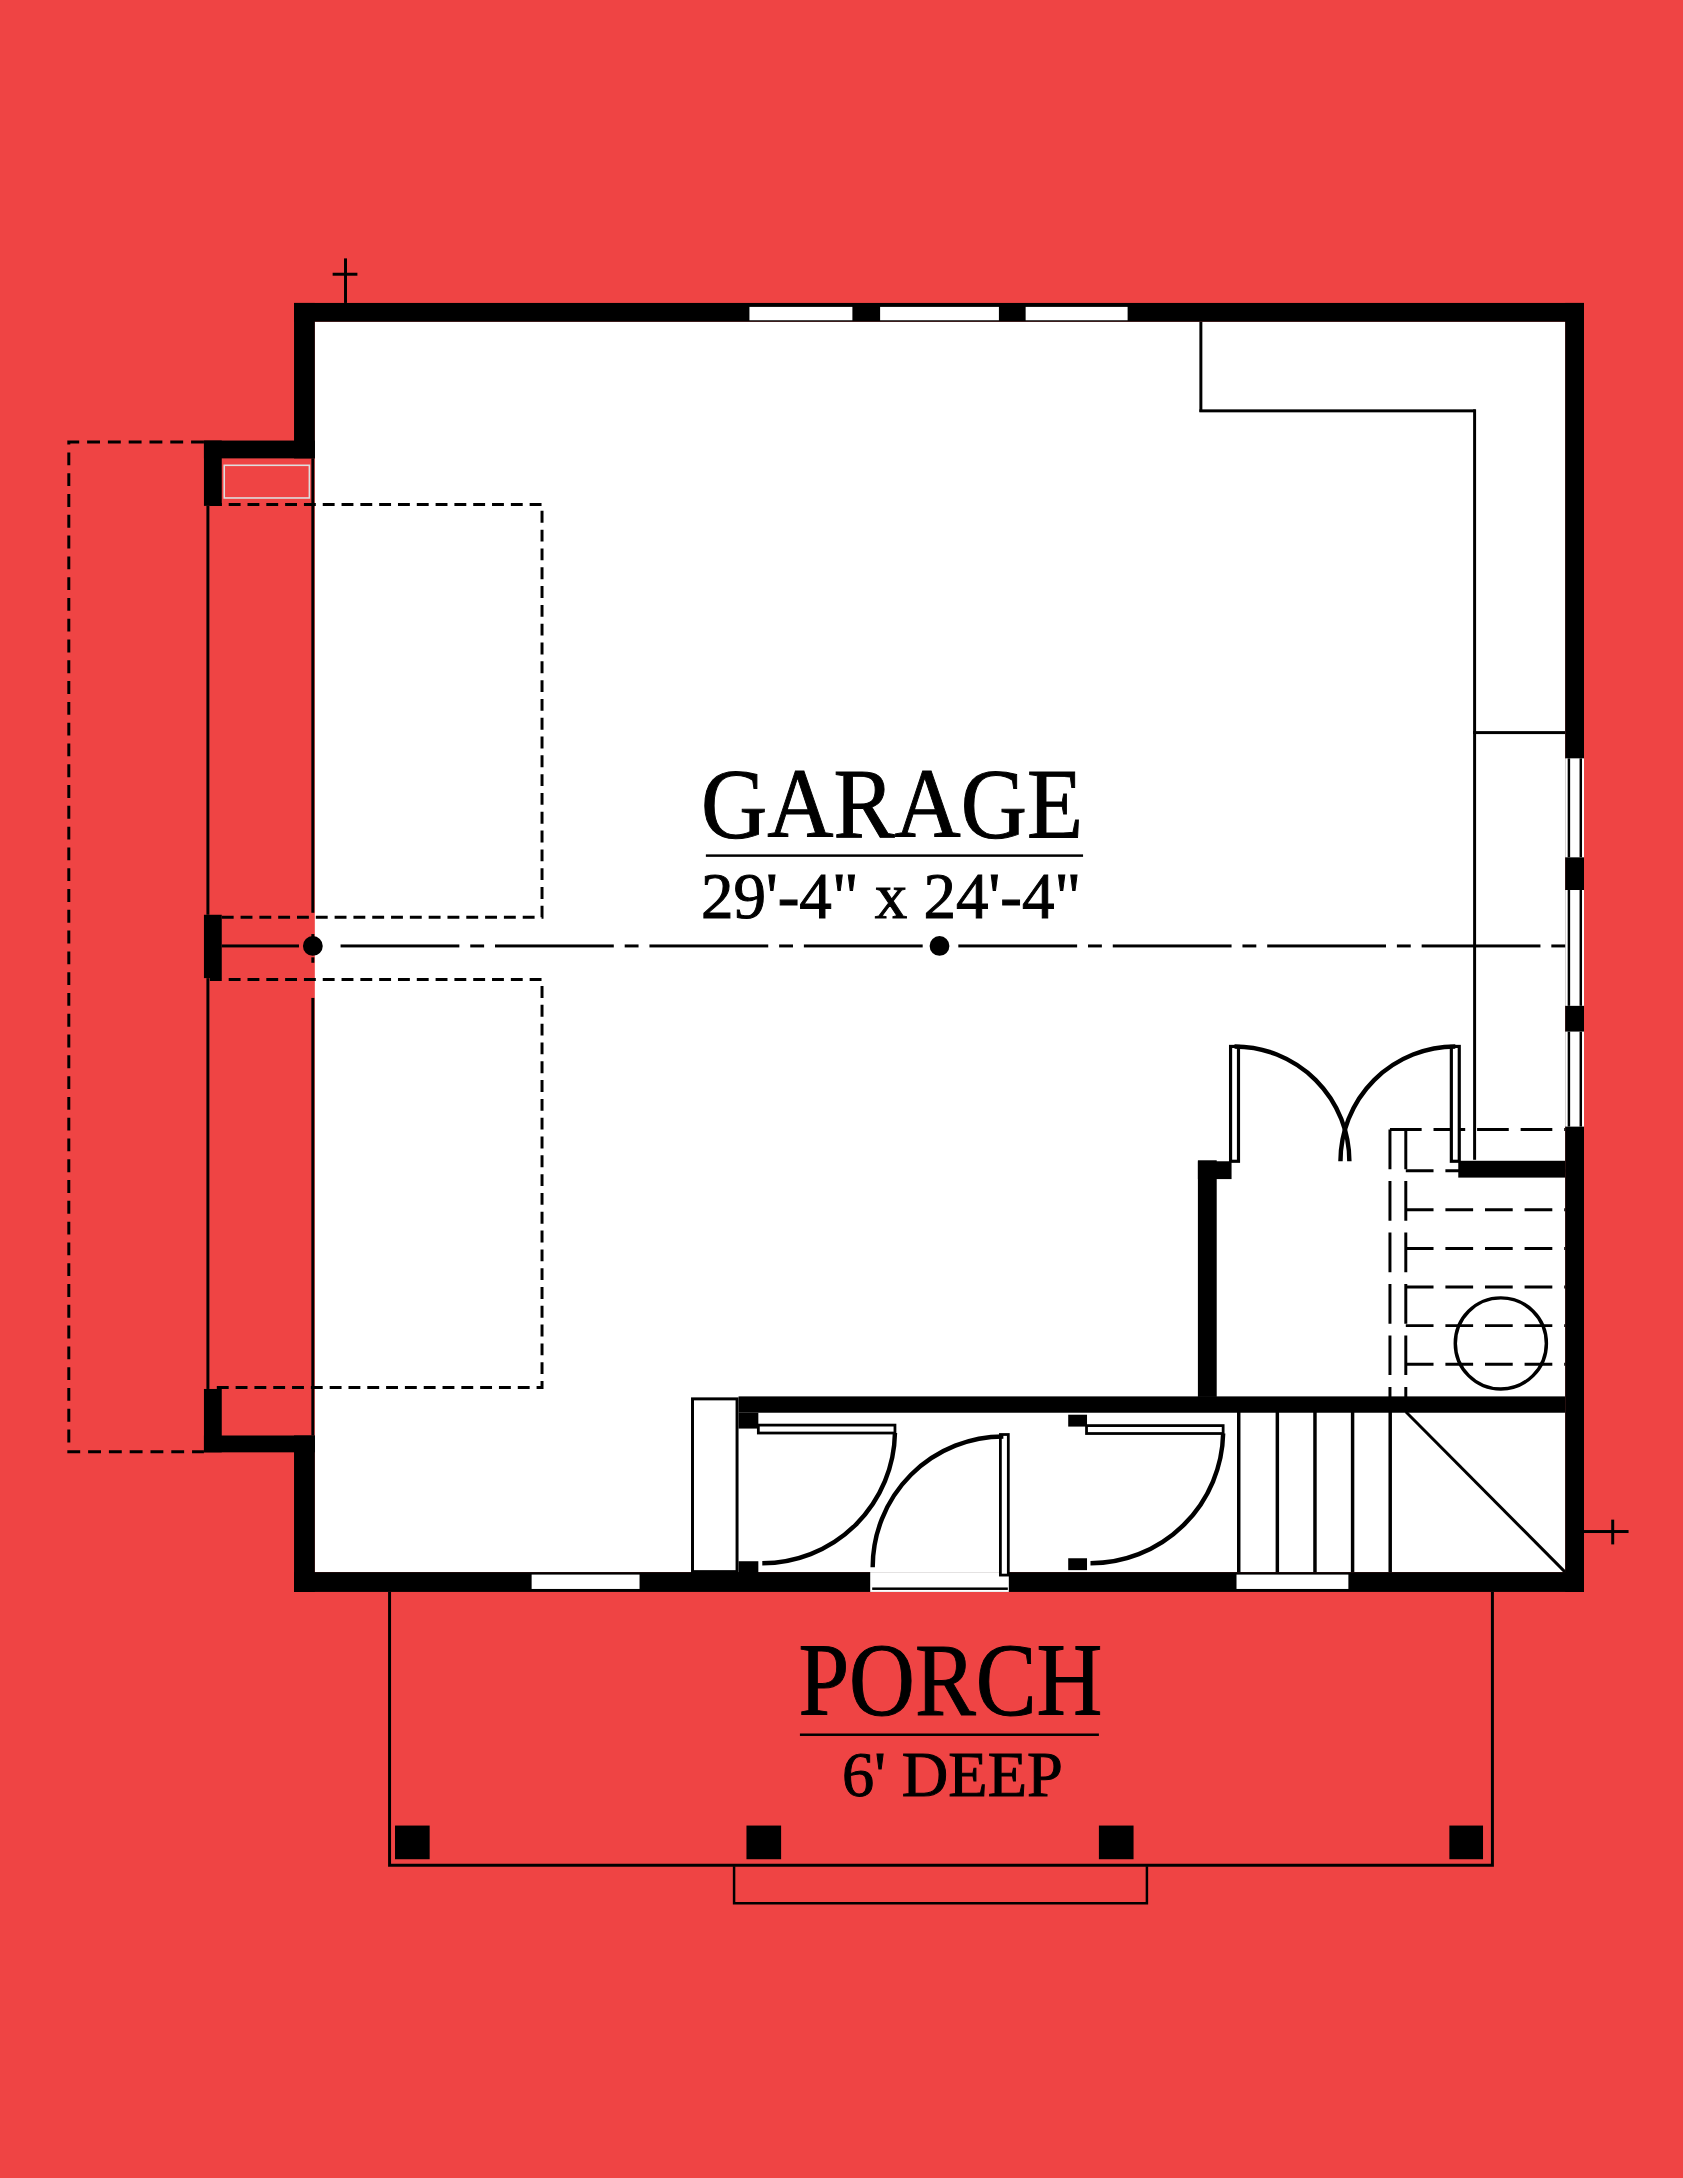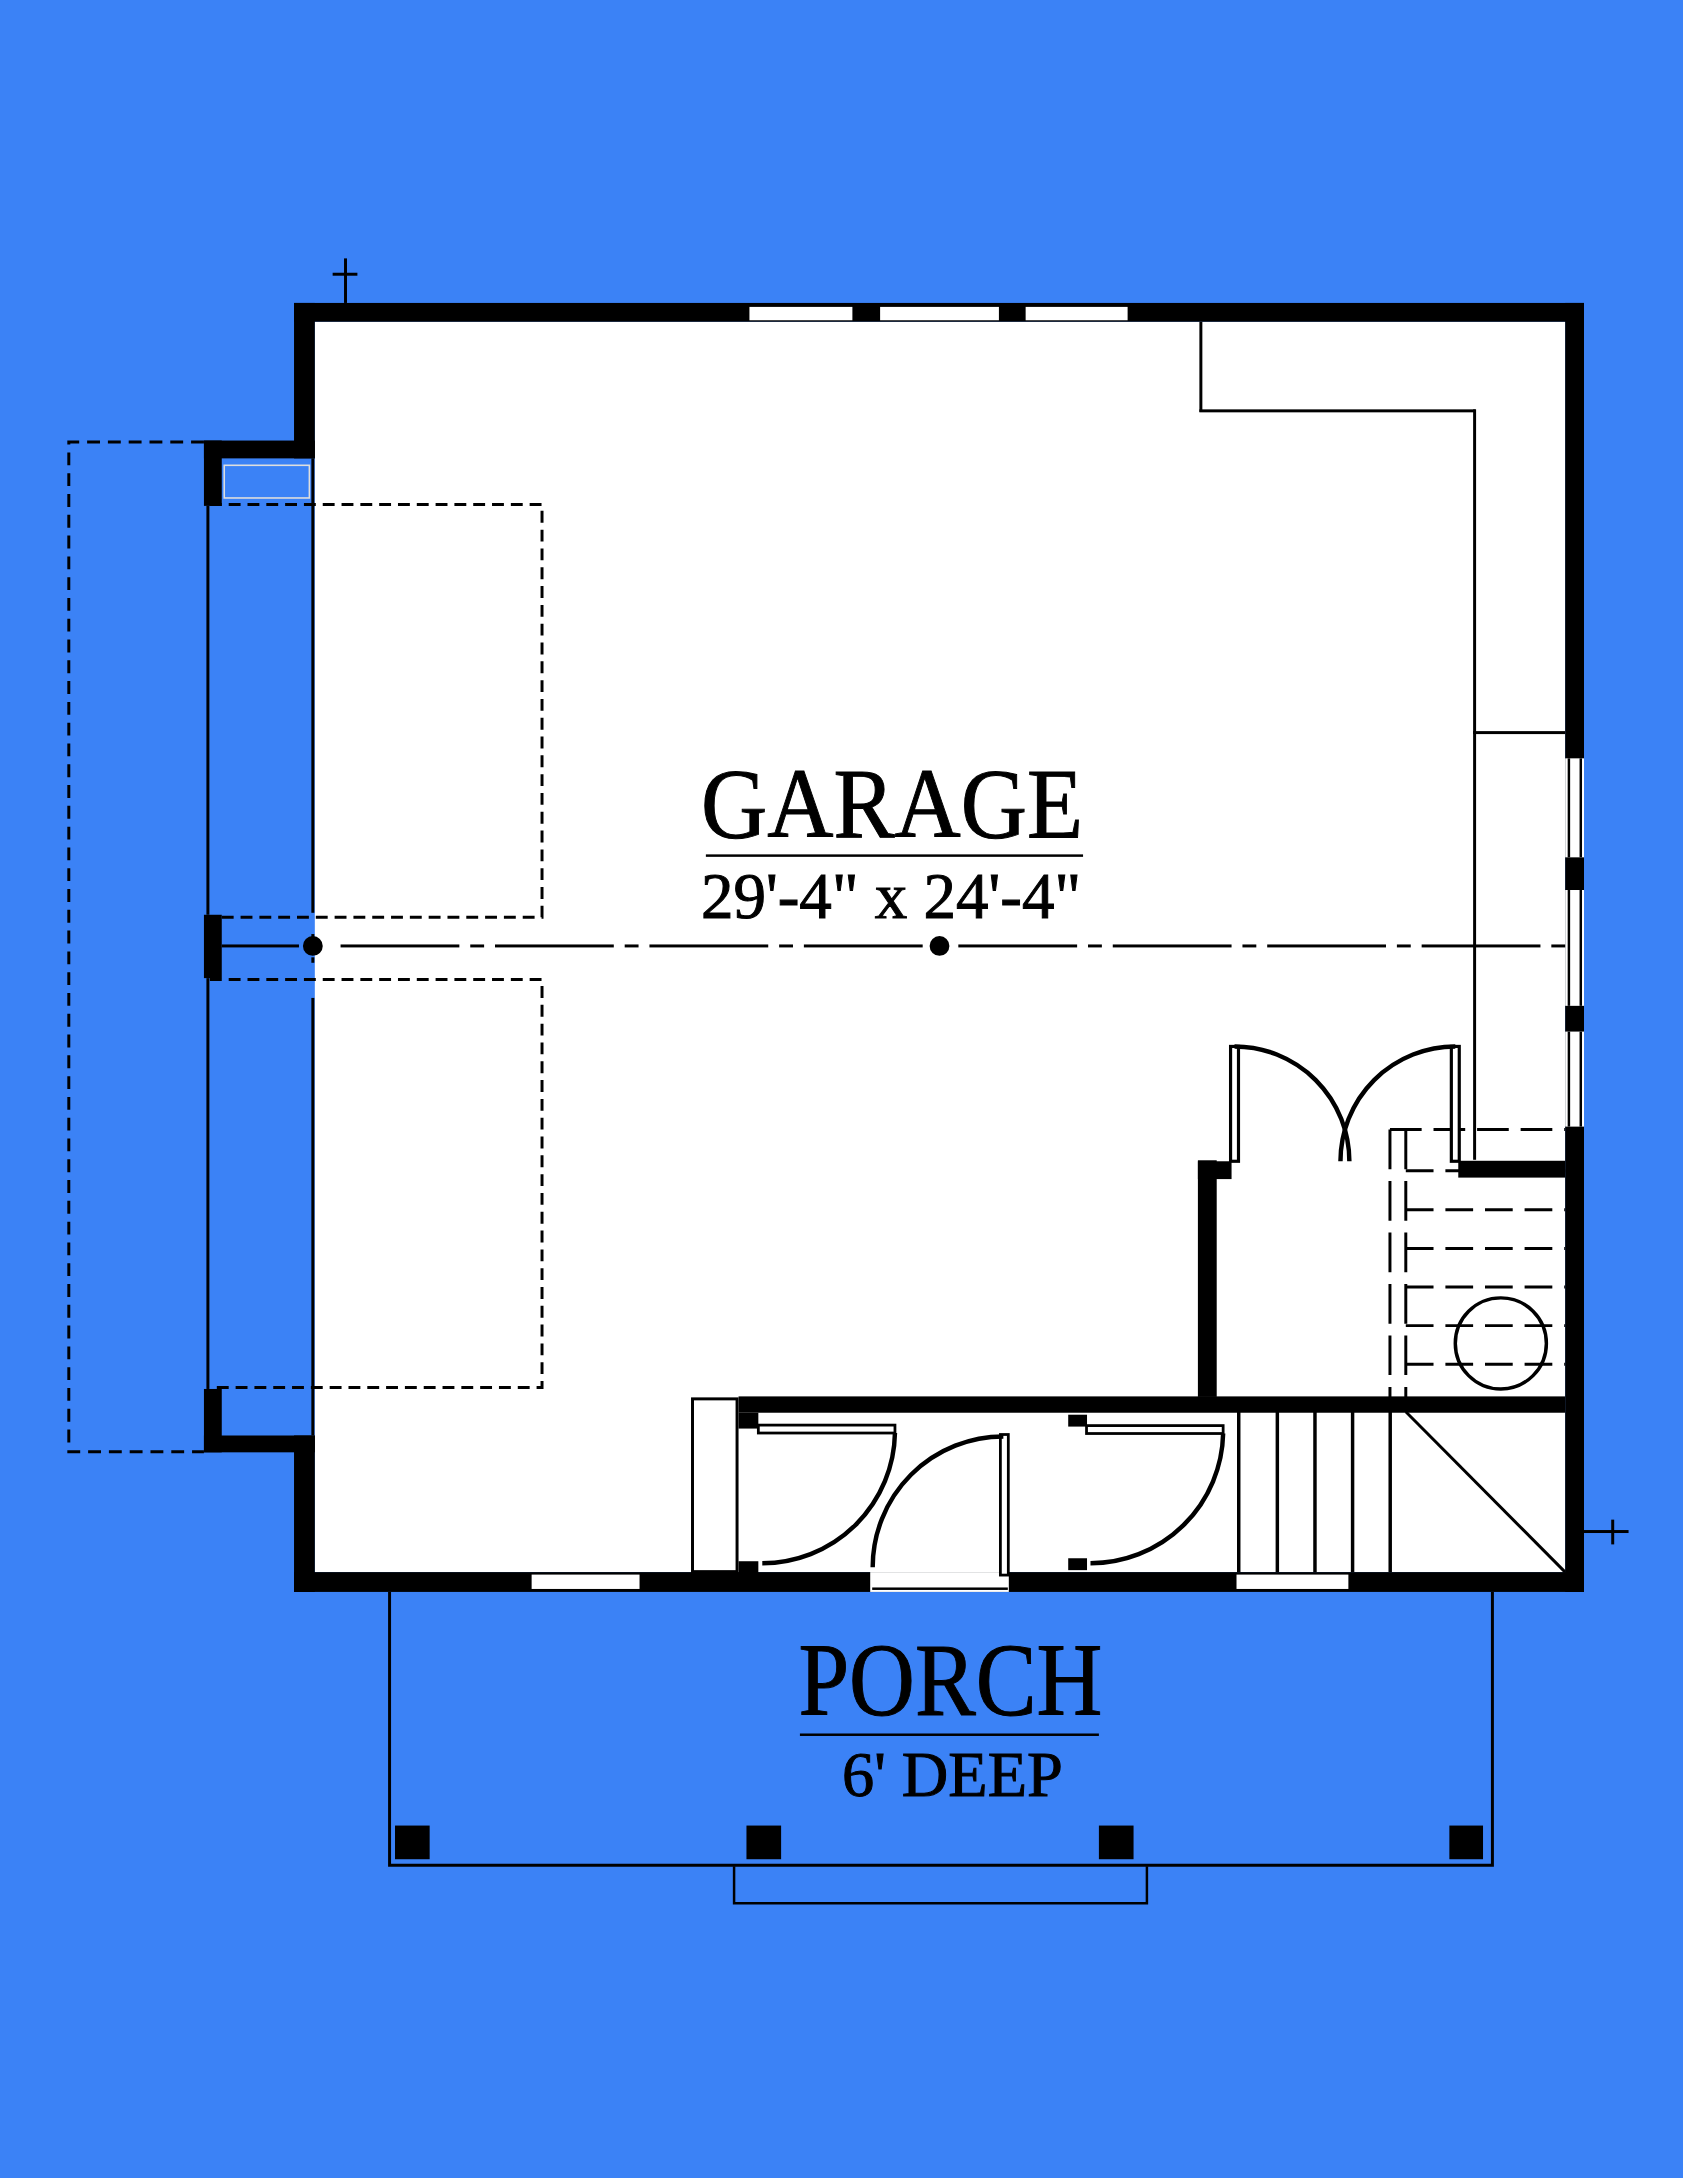--- a/index.html
+++ b/index.html
@@ -1,16 +1,16 @@
 <!DOCTYPE html>
 <html><head>
 <meta charset="utf-8">
 <style>
   html,body{margin:0;padding:0;background:#fff;}
-  #page{position:relative;width:1683px;height:2178px;background:#3b82f6;overflow:hidden;}
+  #page{position:relative;width:1683px;height:2178px;background:#ef4444;overflow:hidden;}
   svg{position:absolute;left:0;top:0;}
   text{font-family:"Liberation Serif", serif;fill:#000;stroke:#000;stroke-width:1;}
 </style>
 </head>
 <body>
 <div id="page">
 <svg width="1683" height="2178" viewBox="0 0 1700 2200">
 
 <rect x="318" y="325" width="1263" height="1263" fill="#ffffff"></rect>
 

